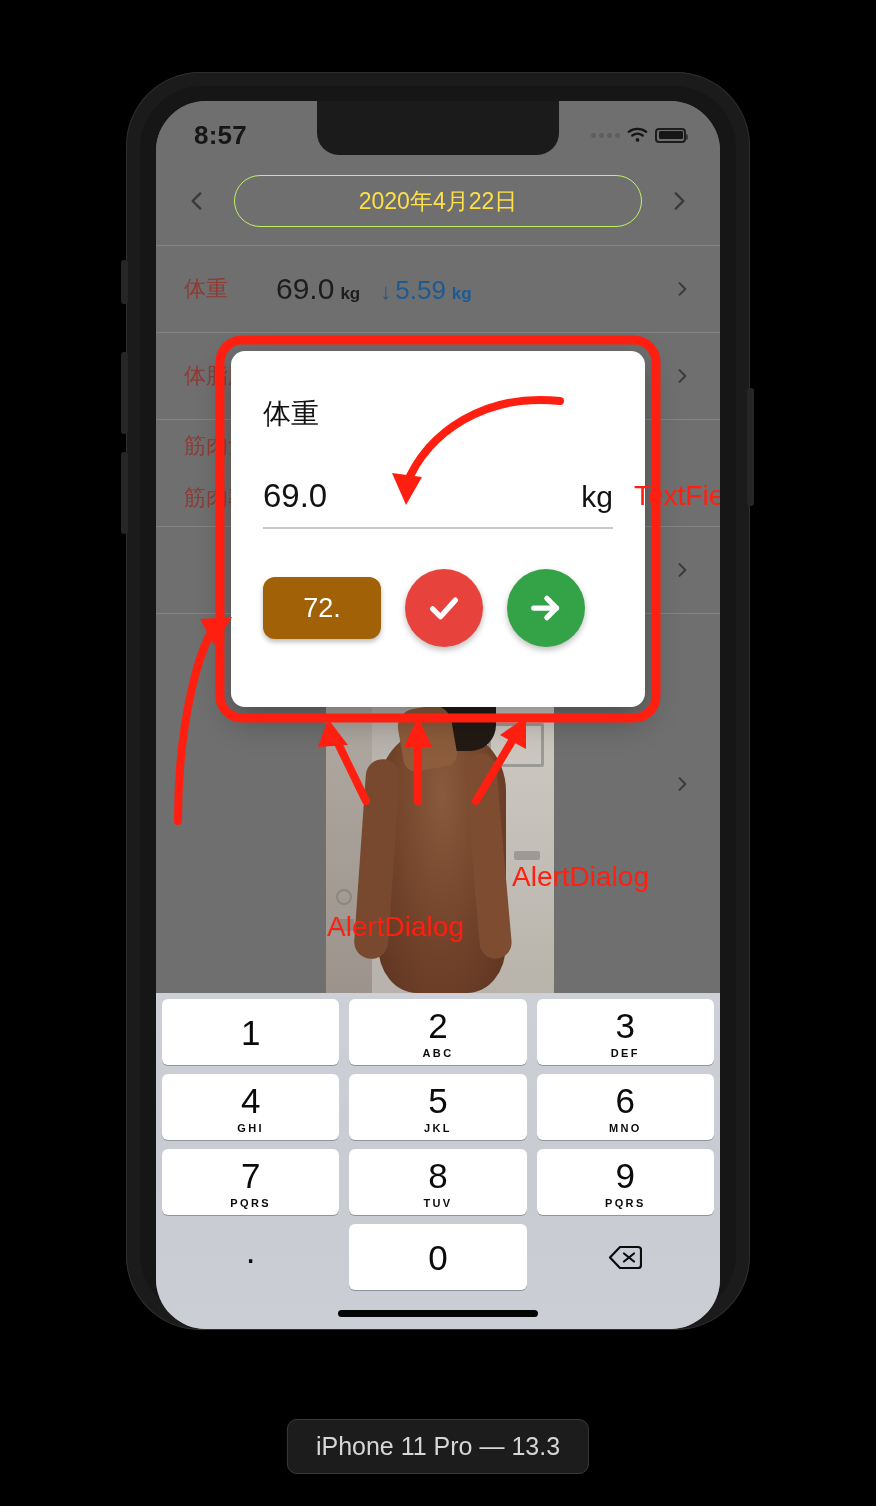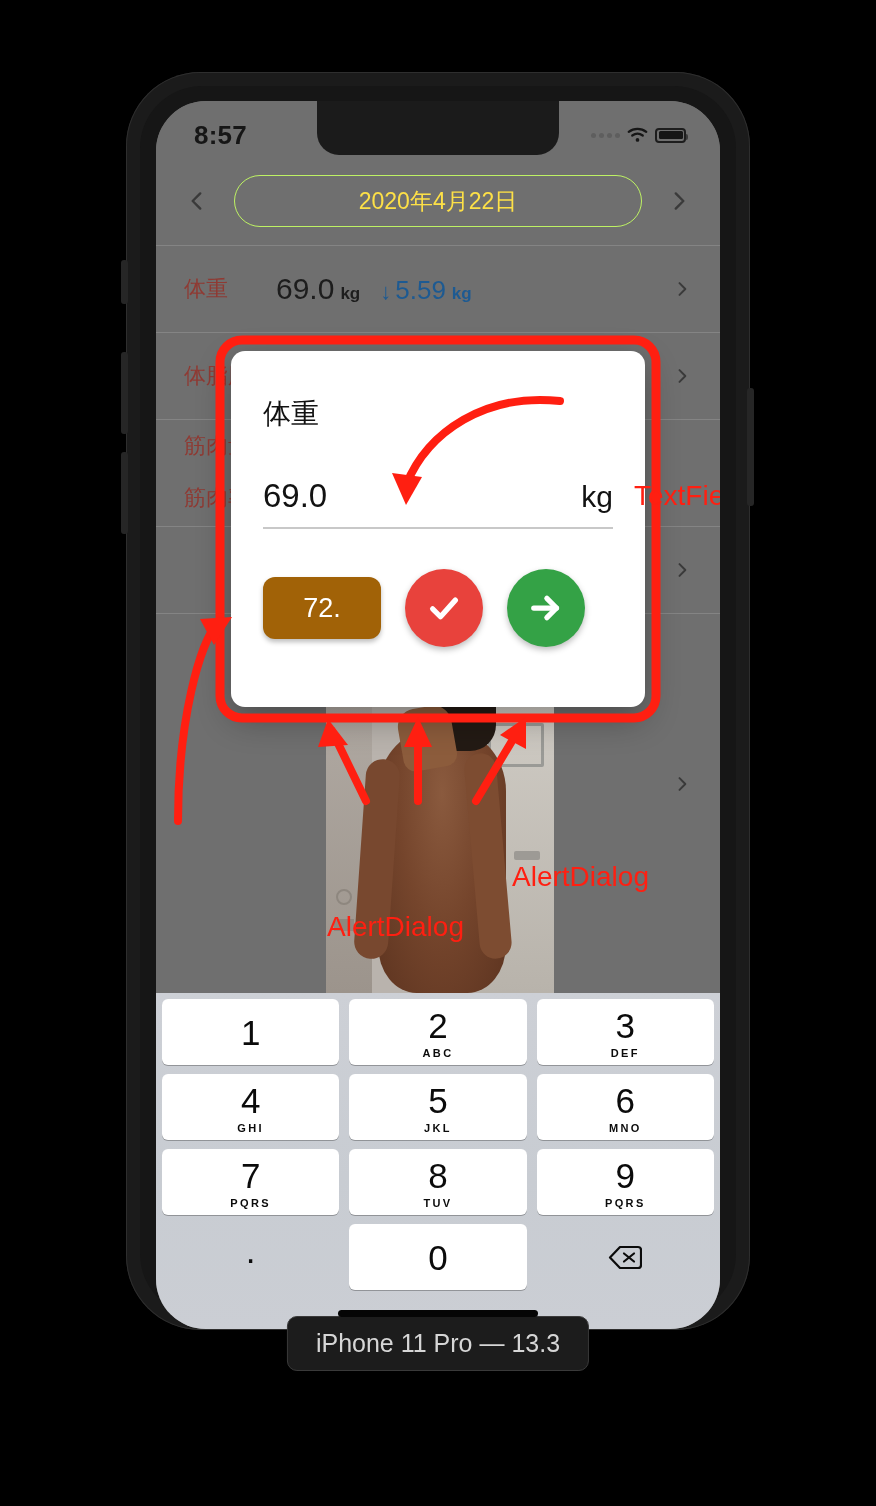--- a/index.html
+++ b/index.html
@@ -193,21 +193,21 @@
   .anno-label {
     position:absolute; color:#ff1f11; font-size: 28px; white-space:nowrap;
   }
   .lbl-textfield { left: 478px; top: 379px; }
   .lbl-raised    { left: 356px; top: 760px; }
   .lbl-alert     { left: 171px; top: 810px; }
 
   
   .device-caption {
     position:absolute; left: 50%; transform: translateX(-50%);
-    top: 1316px;
+    top: 1419px;
     background: #1c1c1c; border: 1px solid #3a3a3a; border-radius: 10px;
     padding: 12px 28px; color:#d6d6d6; font-size: 25px;
   }
 </style>
 </head>
 <body>
 
 <div id="stage">
 
   <div class="device-frame"></div>

